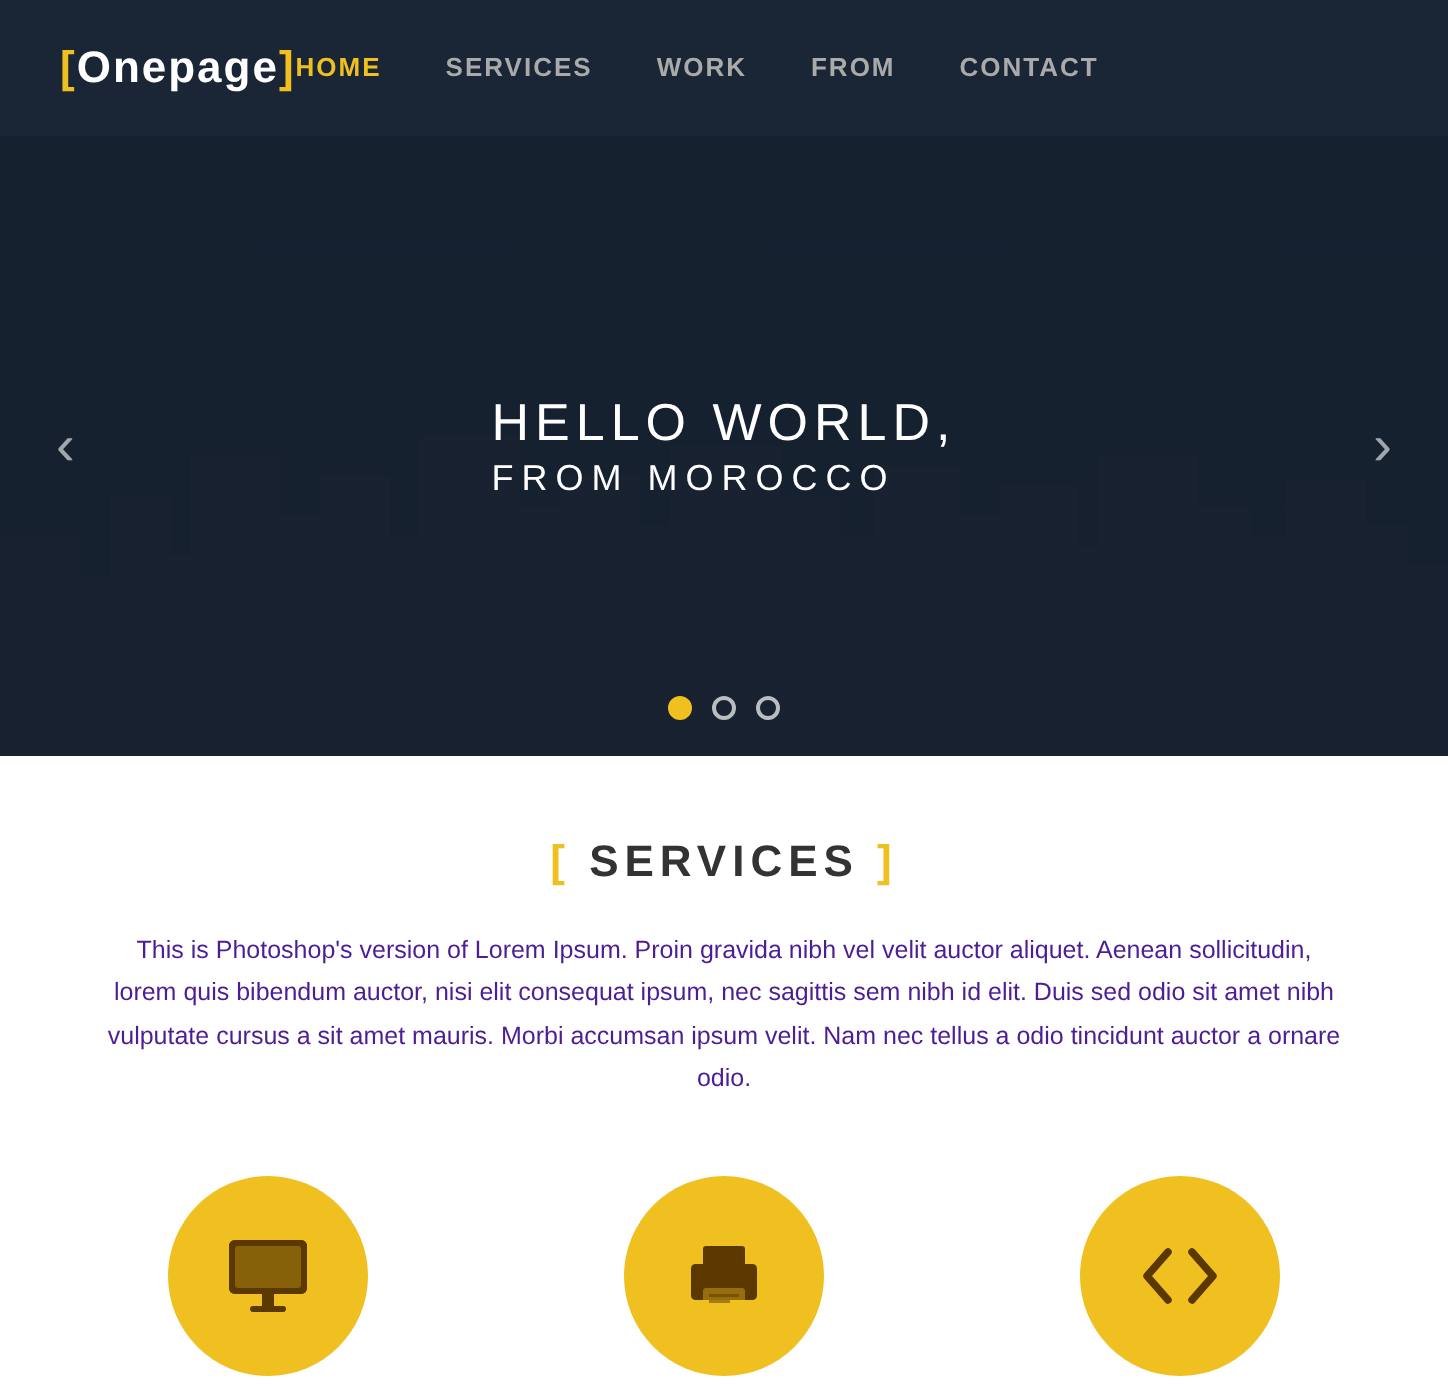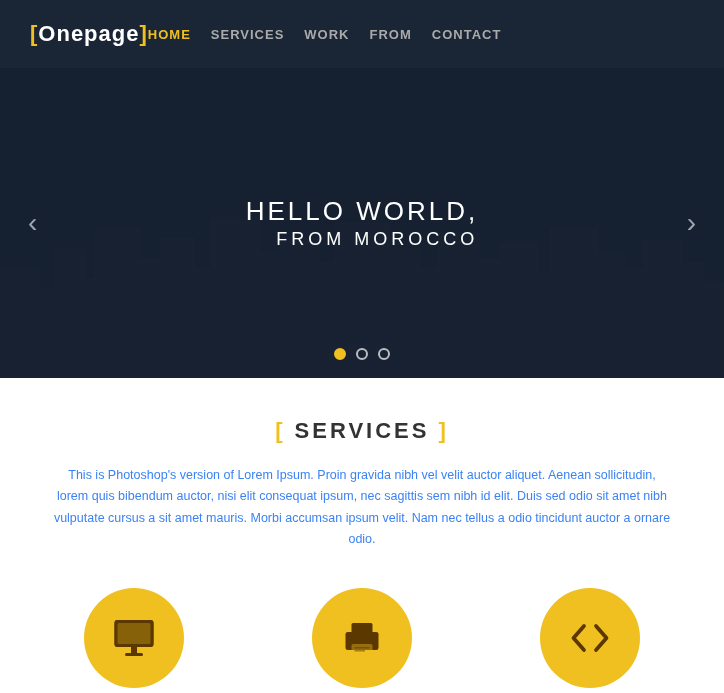--- a/index.html
+++ b/index.html
@@ -16,21 +16,21 @@
     }
     .logo {
       color: #fff;
       font-size: 22px;
       font-weight: bold;
       letter-spacing: 1px;
     }
     .logo .bracket { color: #f0c020; }
     .nav-links {
       display: flex;
-      gap: 20px;
+      gap: 32px;
       list-style: none;
     }
     .nav-links li a {
       text-decoration: none;
       color: #aaa;
       font-size: 13px;
       letter-spacing: 1px;
       font-weight: 600;
     }
     .nav-links li.active a { color: #f0c020; }
@@ -51,21 +51,21 @@
     .hero-bg {
       position: absolute;
       inset: 0;
       background: 
         linear-gradient(rgba(15,22,35,0.65), rgba(15,22,35,0.65));
       background-color: #1d2c3d;
       
     }
     .hero-content {
       position: relative;
-      text-align: right;
+      text-align: left;
       color: #fff;
       z-index: 2;
     }
     .hero-content .line1 {
       font-size: 26px;
       font-weight: 300;
       letter-spacing: 3px;
       text-transform: uppercase;
     }
     .hero-content .line2 {
@@ -125,21 +125,21 @@
       font-size: 22px;
       font-weight: 700;
       letter-spacing: 3px;
       color: #333;
       margin-bottom: 21px;
     }
     .section-title .bracket { color: #f0c020; font-weight: 700; }
     .services-desc {
       text-align: center;
       font-size: 12.5px;
-      color: #3b82f6;
+      color: #4c1d95;
       line-height: 1.7;
       max-width: 620px;
       margin: 0 auto 38px;
     }
     .services-grid {
       display: flex;
       justify-content: space-around;
       gap: 20px;
     }
     .service-item {

